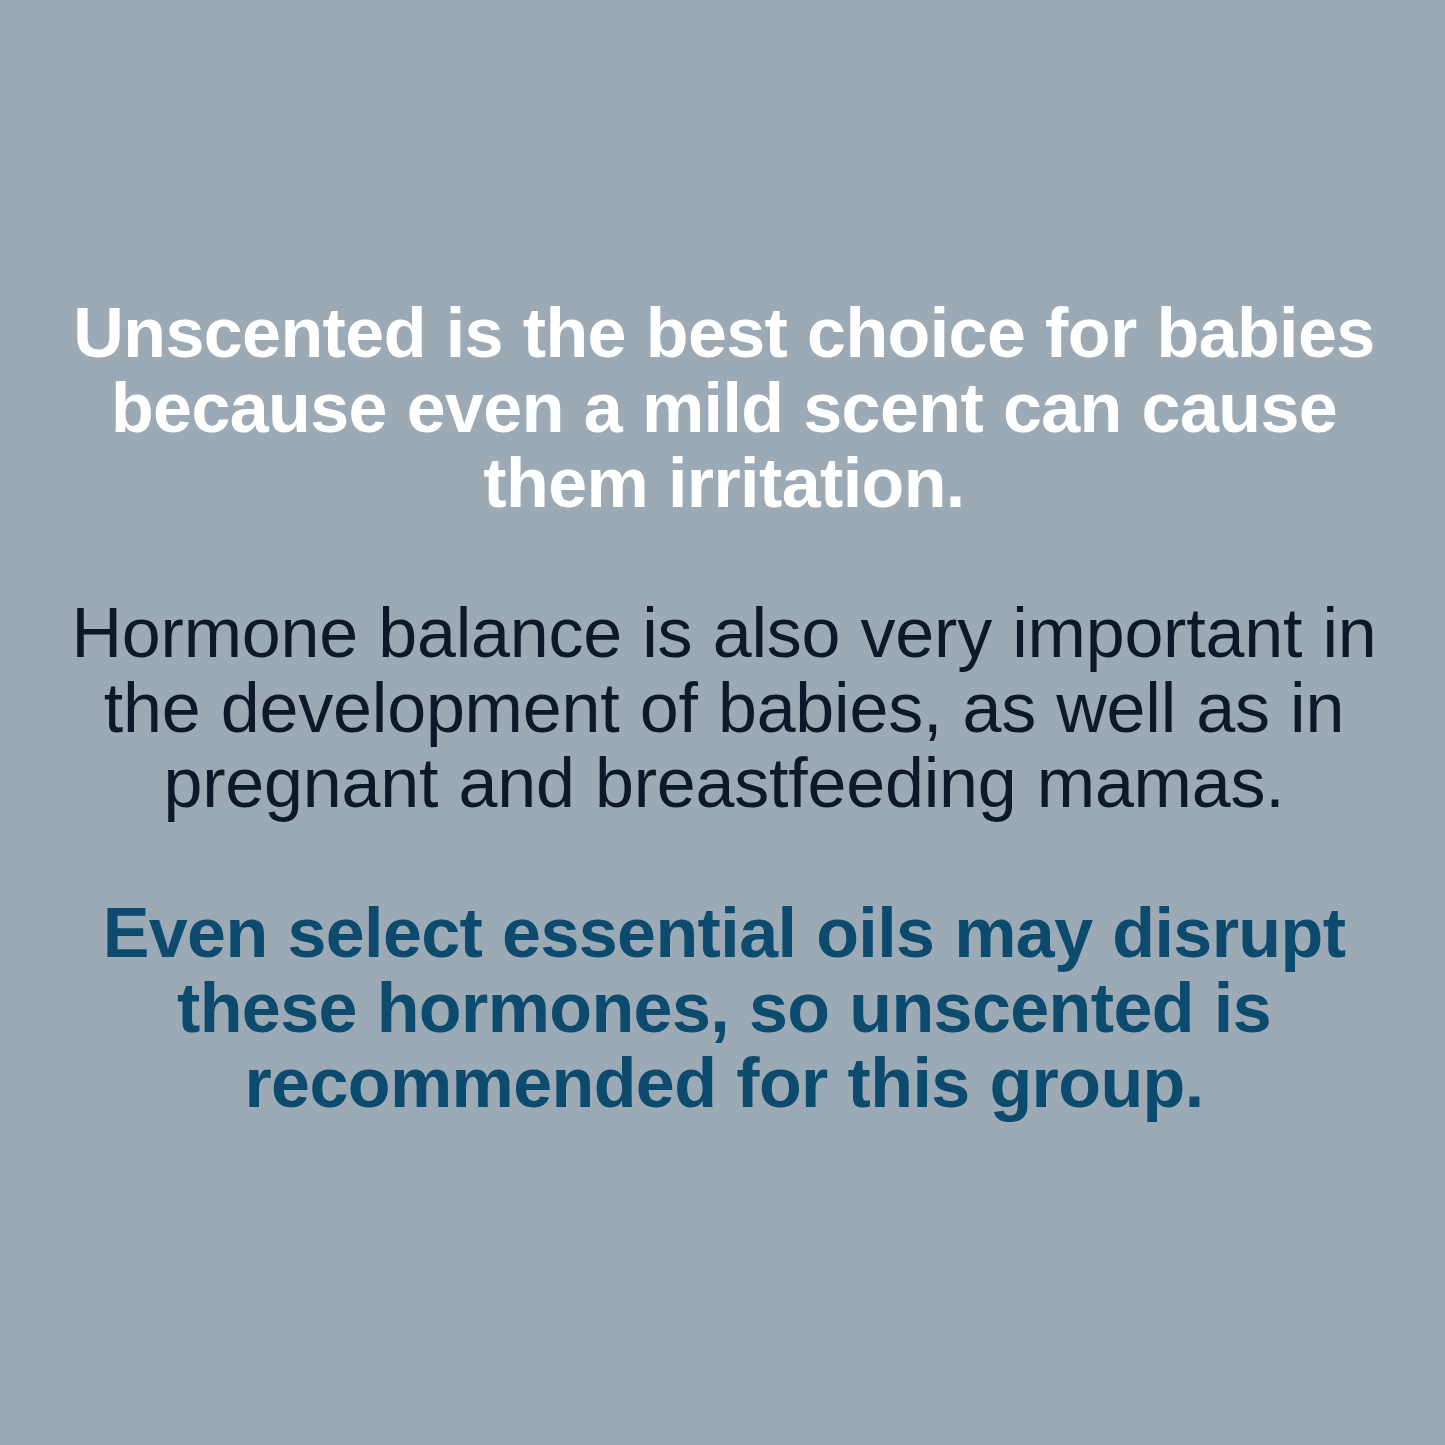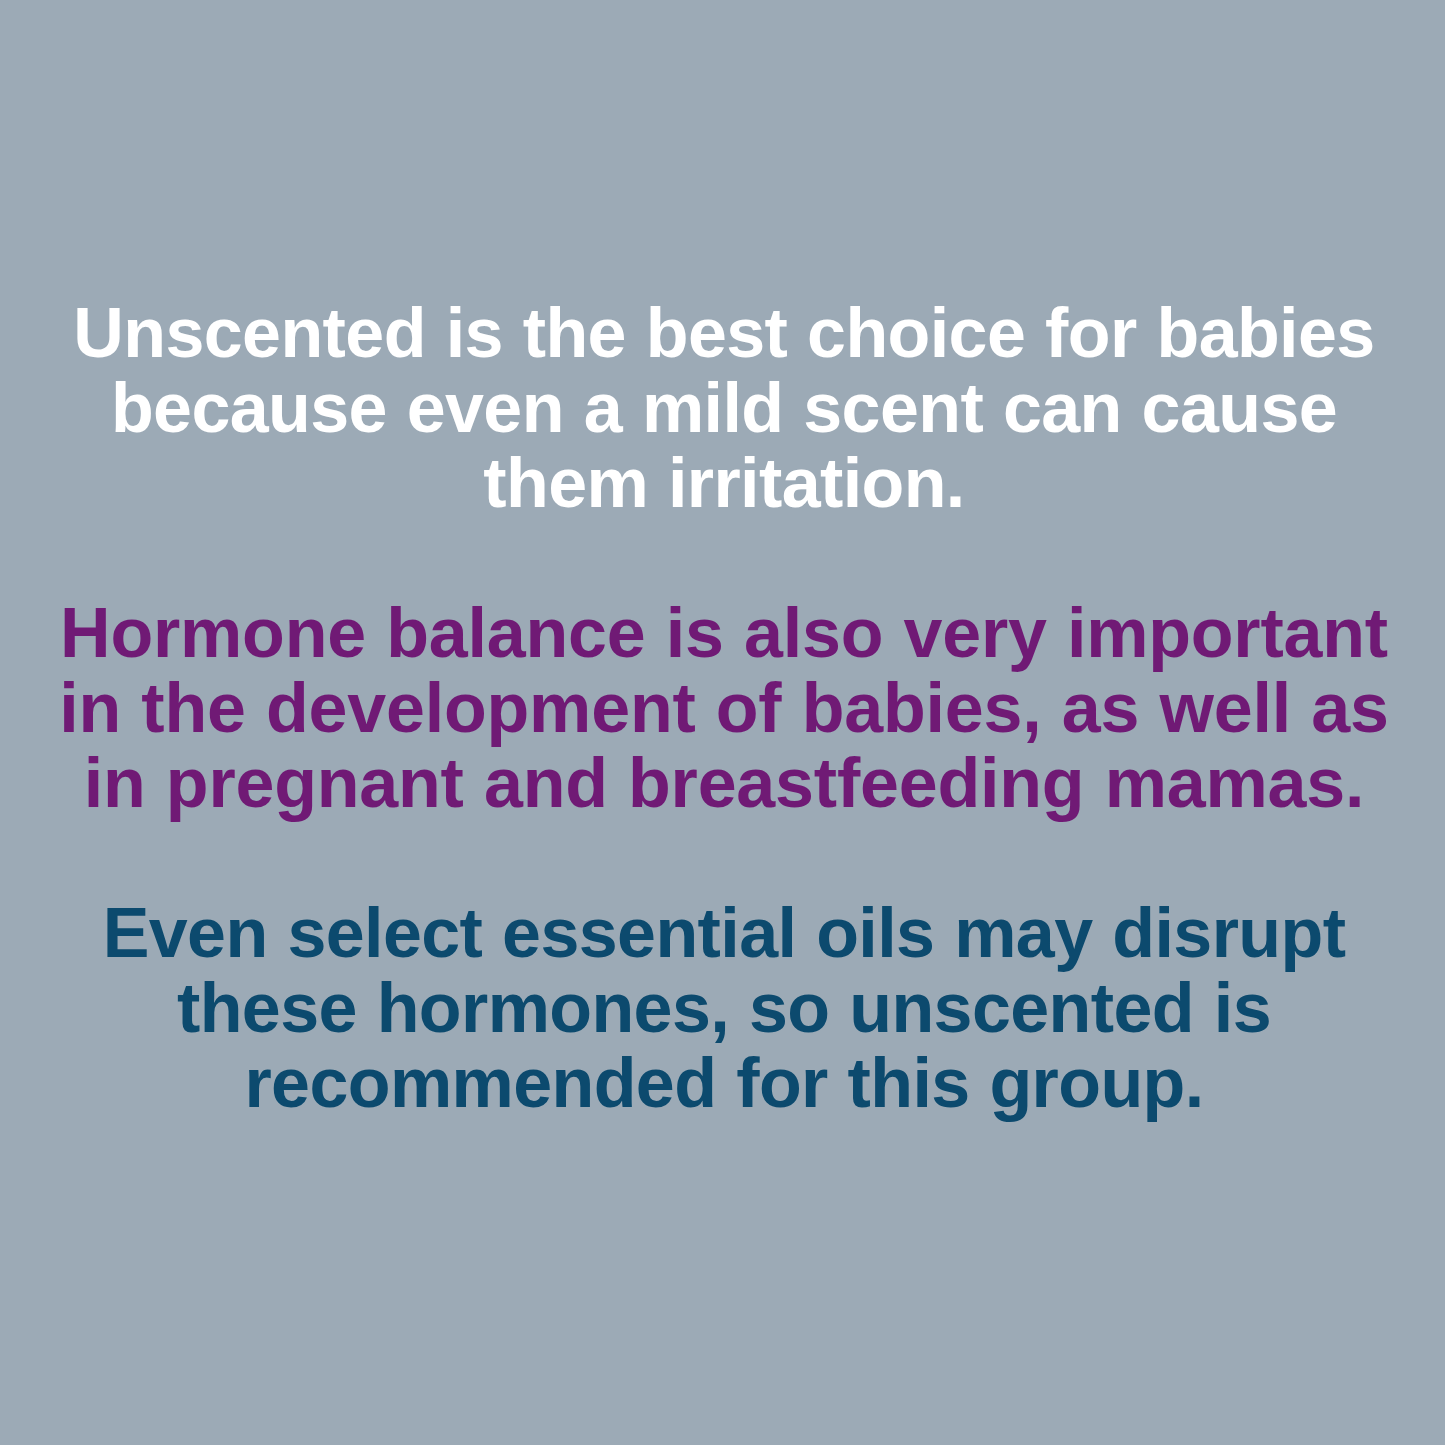--- a/index.html
+++ b/index.html
@@ -74,21 +74,21 @@
 <body>
 
 <main id="text-card" style="background: rgb(156, 170, 182);">
 
   <div class="copy-block">
 
     <p class="para para--bold" style="color: rgb(255, 255, 255);">Unscented is the best choice for babies because even a mild scent can cause them irritation.</p>
 
     <div class="para-gap">&nbsp;</div>
 
-    <p class="para para--light" style="color: #701a75; font-weight: bold;">Hormone balance is also very important in the development of babies, as well as in pregnant and breastfeeding mamas.</p>
+    <p class="para para--light" style="color: #0f172a;">Hormone balance is also very important in the development of babies, as well as in pregnant and breastfeeding mamas.</p>
 
     <div class="para-gap">&nbsp;</div>
 
     <p class="para para--bold" style="color: #0c4a6e;">Even select essential oils may disrupt these hormones, so unscented is recommended for this group.</p>
 
   </div>
 
 </main>
 
 </body></html>

